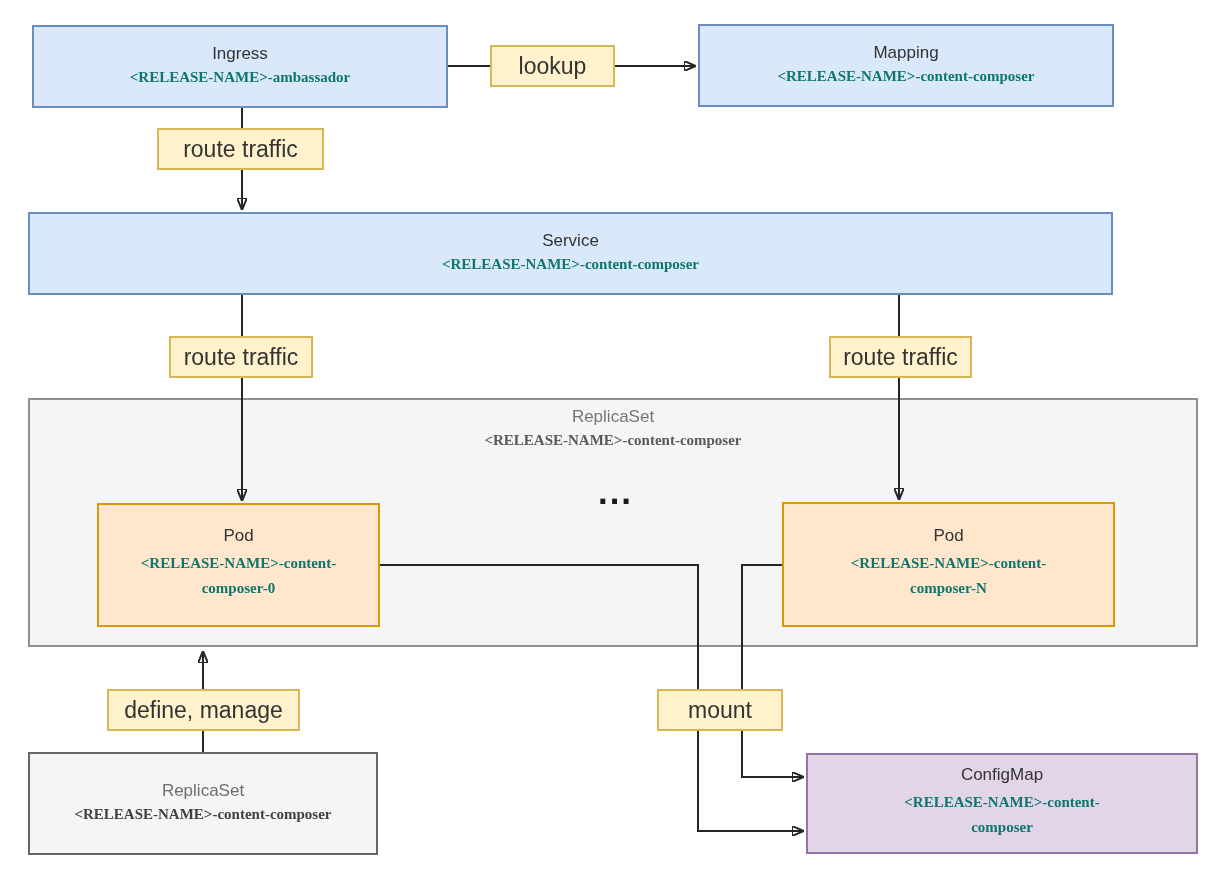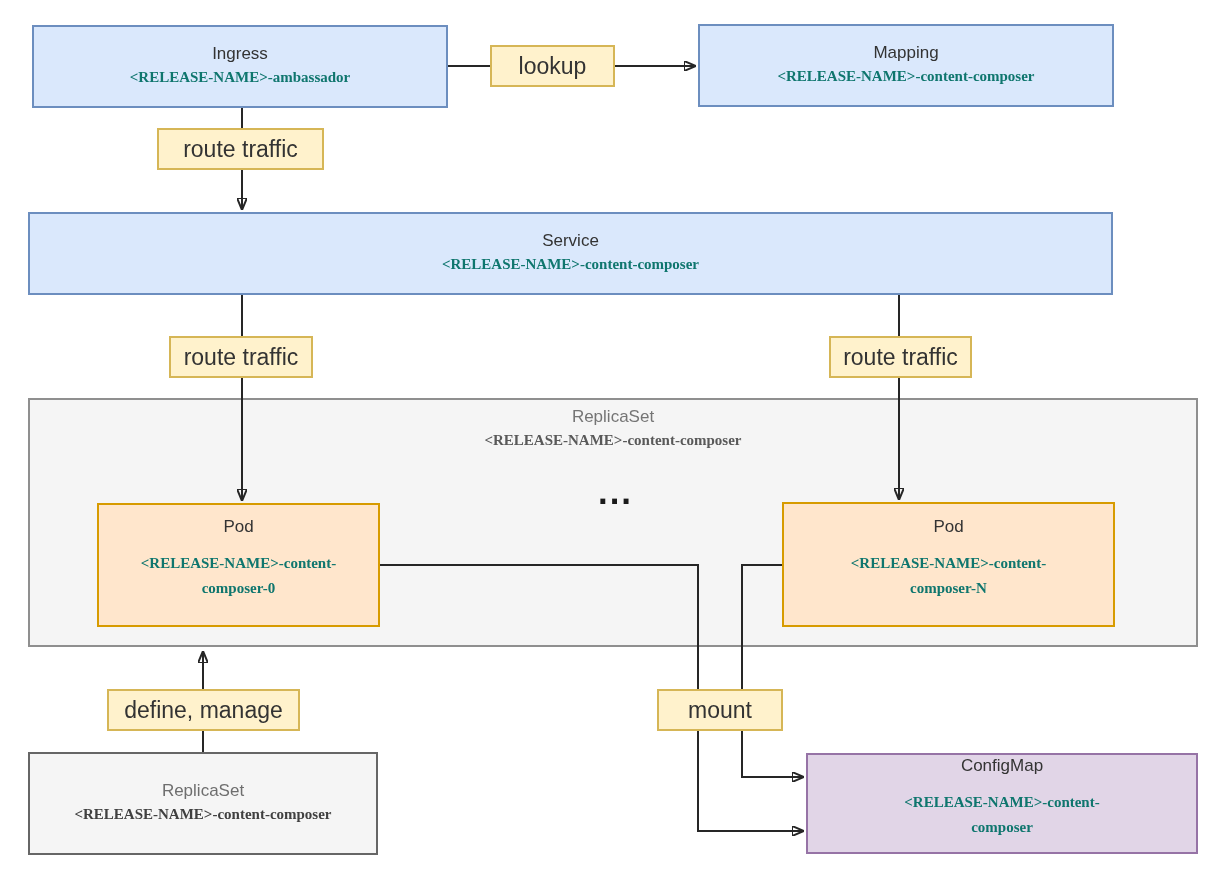--- a/index.html
+++ b/index.html
@@ -35,21 +35,21 @@
   .container{
     border:2px solid #8f8f8f;
     justify-content:flex-start;
     padding-top:6px;
   }
   .container .title{color:#757575;}
   .container .subtitle{color:#595959;}
   .graynode{border:2px solid #666666;}
   .graynode .title{color:#6e6e6e;}
   .graynode .subtitle{color:#404040;}
-  .wrap2 .subtitle{white-space:normal;max-width:240px;margin:13px auto;}
+  .wrap2 .subtitle{white-space:normal;max-width:240px;margin:4px auto;}
   
   .edge-label{
     position:absolute;box-sizing:border-box;
     background:#fff2cc;border:2px solid #d6b656;
     display:flex;align-items:center;justify-content:center;
     font-size:23px;color:#333333;
     z-index:10;
     font-family:"Liberation Sans",sans-serif;
   }
   

